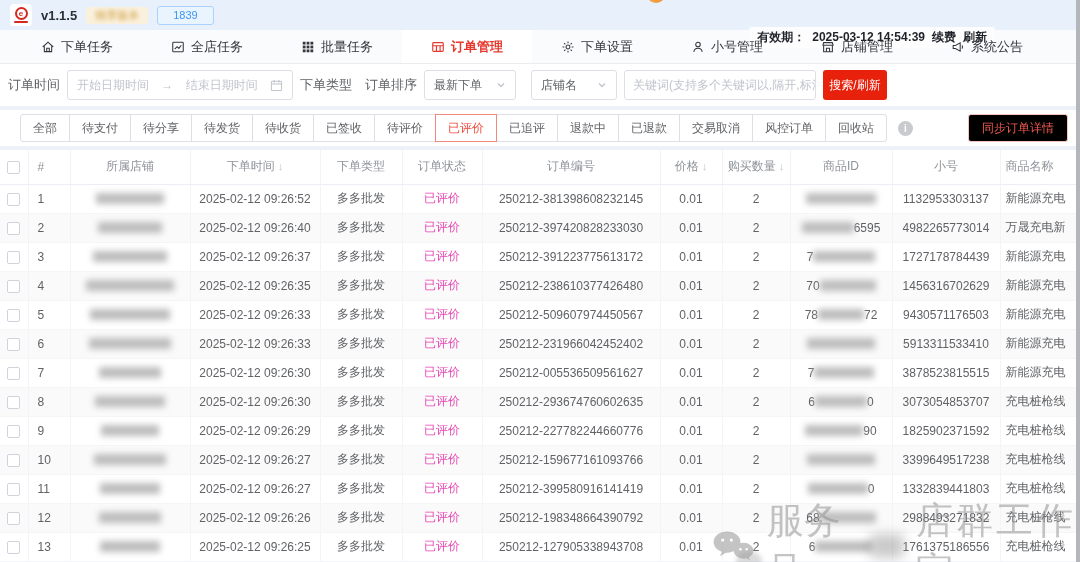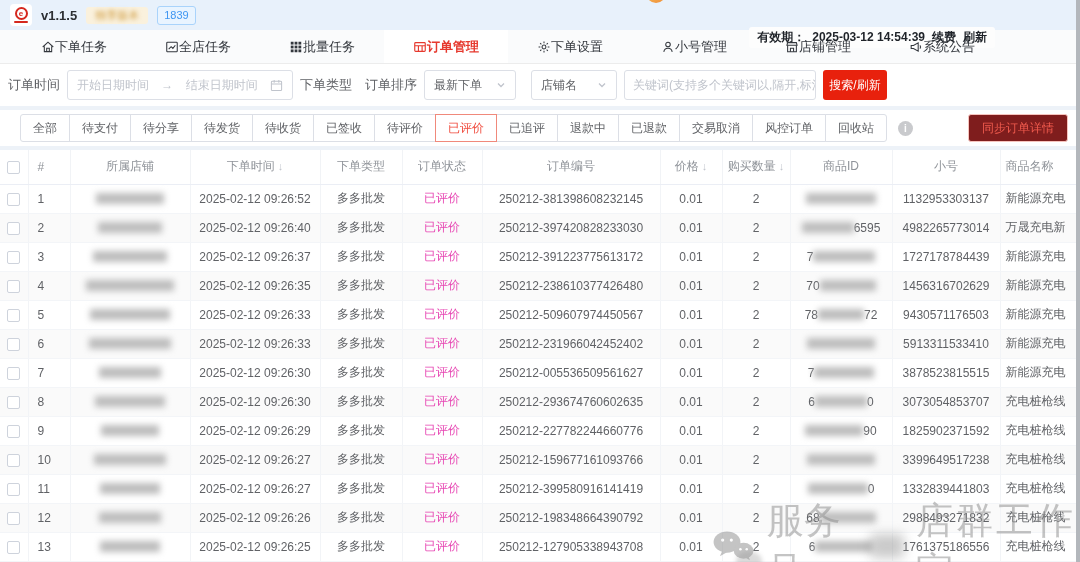--- a/index.html
+++ b/index.html
@@ -7,30 +7,30 @@
   body { font-family:"Liberation Sans","DejaVu Sans",sans-serif; background:#fff; position:relative; font-size:12px; color:#606266; }
 
   
   .topbar { height:30px; background:#e8f1fb; display:flex; align-items:center; padding:0 10px; gap:9px; }
   .logo { width:22px; height:22px; background:#fff; border-radius:4px; display:flex; flex-direction:column; align-items:center; justify-content:center; }
   .logo-e { width:13px; height:13px; border:2px solid #d5281e; border-radius:50%; color:#d5281e; font-size:8px; font-weight:bold; display:flex; align-items:center; justify-content:center; }
   .logo-sub { width:14px; height:2px; background:#d5281e; margin-top:1px; border-radius:1px; }
   .version { font-size:13px; font-weight:bold; color:#2c2f33; }
   .badge-orange { background:#faf1dd; color:#cf9b3e; font-size:11px; padding:1px 9px; border-radius:3px; }
   .badge-orange span { filter:blur(2px); }
-  .badge-blue { background:#e9f4ff; border:1px solid #a9d3fb; color:#3f96f2; font-size:11px; padding:0 6px; border-radius:3px; line-height:17px; }
+  .badge-blue { background:#e9f4ff; border:1px solid #a9d3fb; color:#3f96f2; font-size:11px; padding:0 15px; border-radius:3px; line-height:17px; }
   .topbar-right { margin-left:auto; display:flex; align-items:flex-start; gap:9px; }
   .avatar { width:20px; height:20px; border-radius:50%; background:linear-gradient(160deg,#5aa8ef 0%,#4f9ae4 42%,#f6b04b 58%,#ee8c3b 100%); }
   .uid { font-size:13px; color:#5f87ad; }
   .validity { background:#fdfdfd; border-radius:3px; padding:2px 8px; font-size:12px; color:#1f2329; display:flex; gap:7px; align-items:center; font-weight:bold;margin-top:44px; }
   .winicon { width:16px; height:16px; color:#33363b; display:flex; align-items:center; justify-content:center; cursor:pointer; }
 
   
   .navbar { height:34px; background:#fafbfc; border-bottom:1px solid #ececec; display:flex; align-items:stretch; padding:0 12px; }
-  .nav-item { display:flex; align-items:center; font-size:13px; color:#33373d; padding:0 29px; cursor:pointer; }
+  .nav-item { display:flex; align-items:center; gap:6px; font-size:13px; color:#33373d; padding:0 29px; cursor:pointer; }
   .nav-item svg { flex:none; }
   .nav-item.active { color:#e6392e; font-weight:bold; background:#fff; }
 
   
   .filterbar { height:42px; display:flex; align-items:center; padding:0 8px; background:#fff; font-size:13px; color:#606266; gap:7px; }
   .flabel { flex:none; }
   .ctrl { border:1px solid #dcdfe6; border-radius:3px; height:30px; display:flex; align-items:center; font-size:12px; background:#fff; flex:none; }
   .date-range { width:226px; padding:0 9px; justify-content:space-between; }
   .ph { color:#c0c4cc; }
   .val { color:#606266; }
@@ -41,21 +41,21 @@
 
   .band { height:4px; background:#edf2f8; }
 
   
   .tabsbar { height:36px; display:flex; align-items:center; padding:0 12px; background:#fff; }
   .tab { height:28px; line-height:26px; padding:0 12px; border:1px solid #dcdfe6; font-size:12px; color:#606266; margin-left:-1px; background:#fff; cursor:pointer; white-space:nowrap; }
   .tab:first-child { border-radius:3px 0 0 3px; margin-left:8px; }
   .tab.last { border-radius:0 3px 3px 0; }
   .tab.active { color:#f04a3c; border-color:#f0897b; position:relative; z-index:2; }
   .info-dot { width:15px; height:15px; border-radius:50%; background:#c9cacd; color:#fff; font-size:10px; font-weight:bold; display:flex; align-items:center; justify-content:center; margin-left:11px; cursor:pointer; }
-  .btn-sync { margin-left:auto; height:28px; padding:0 13px; background:#7f1d1d; border:1px solid #f7c4be; color:#f15b4e; font-size:12px; border-radius:3px; display:flex; align-items:center; cursor:pointer; }
+  .btn-sync { margin-left:auto; height:28px; padding:0 13px; background:#000000; border:1px solid #f7c4be; color:#f15b4e; font-size:12px; border-radius:3px; display:flex; align-items:center; cursor:pointer; }
 
   
   table { width:1080px; border-collapse:collapse; table-layout:fixed; font-size:12px; color:#606266; }
   thead th { height:34px; font-weight:normal; color:#8f9399; background:#fff; border-right:1px solid #f1f3f6; border-bottom:1px solid #ebeef5; text-align:center; white-space:nowrap; overflow:hidden; }
   tbody td { height:29px; text-align:center; border-right:1px solid #f2f4f7; border-bottom:1px solid #f3f5f8; overflow:hidden; white-space:nowrap; }
   tbody tr:nth-child(even) { background:#fafafa; }
   th.cl, td.cl { text-align:left; padding-left:9px; }
   td.name, th.name { text-align:left; padding-left:5px; }
   .sort { font-size:11px; color:#c0c4cc; margin-left:3px; }
   .cb { width:13px; height:13px; border:1px solid #ced3dc; border-radius:2px; background:#fff; display:inline-block; vertical-align:middle; cursor:pointer; }

